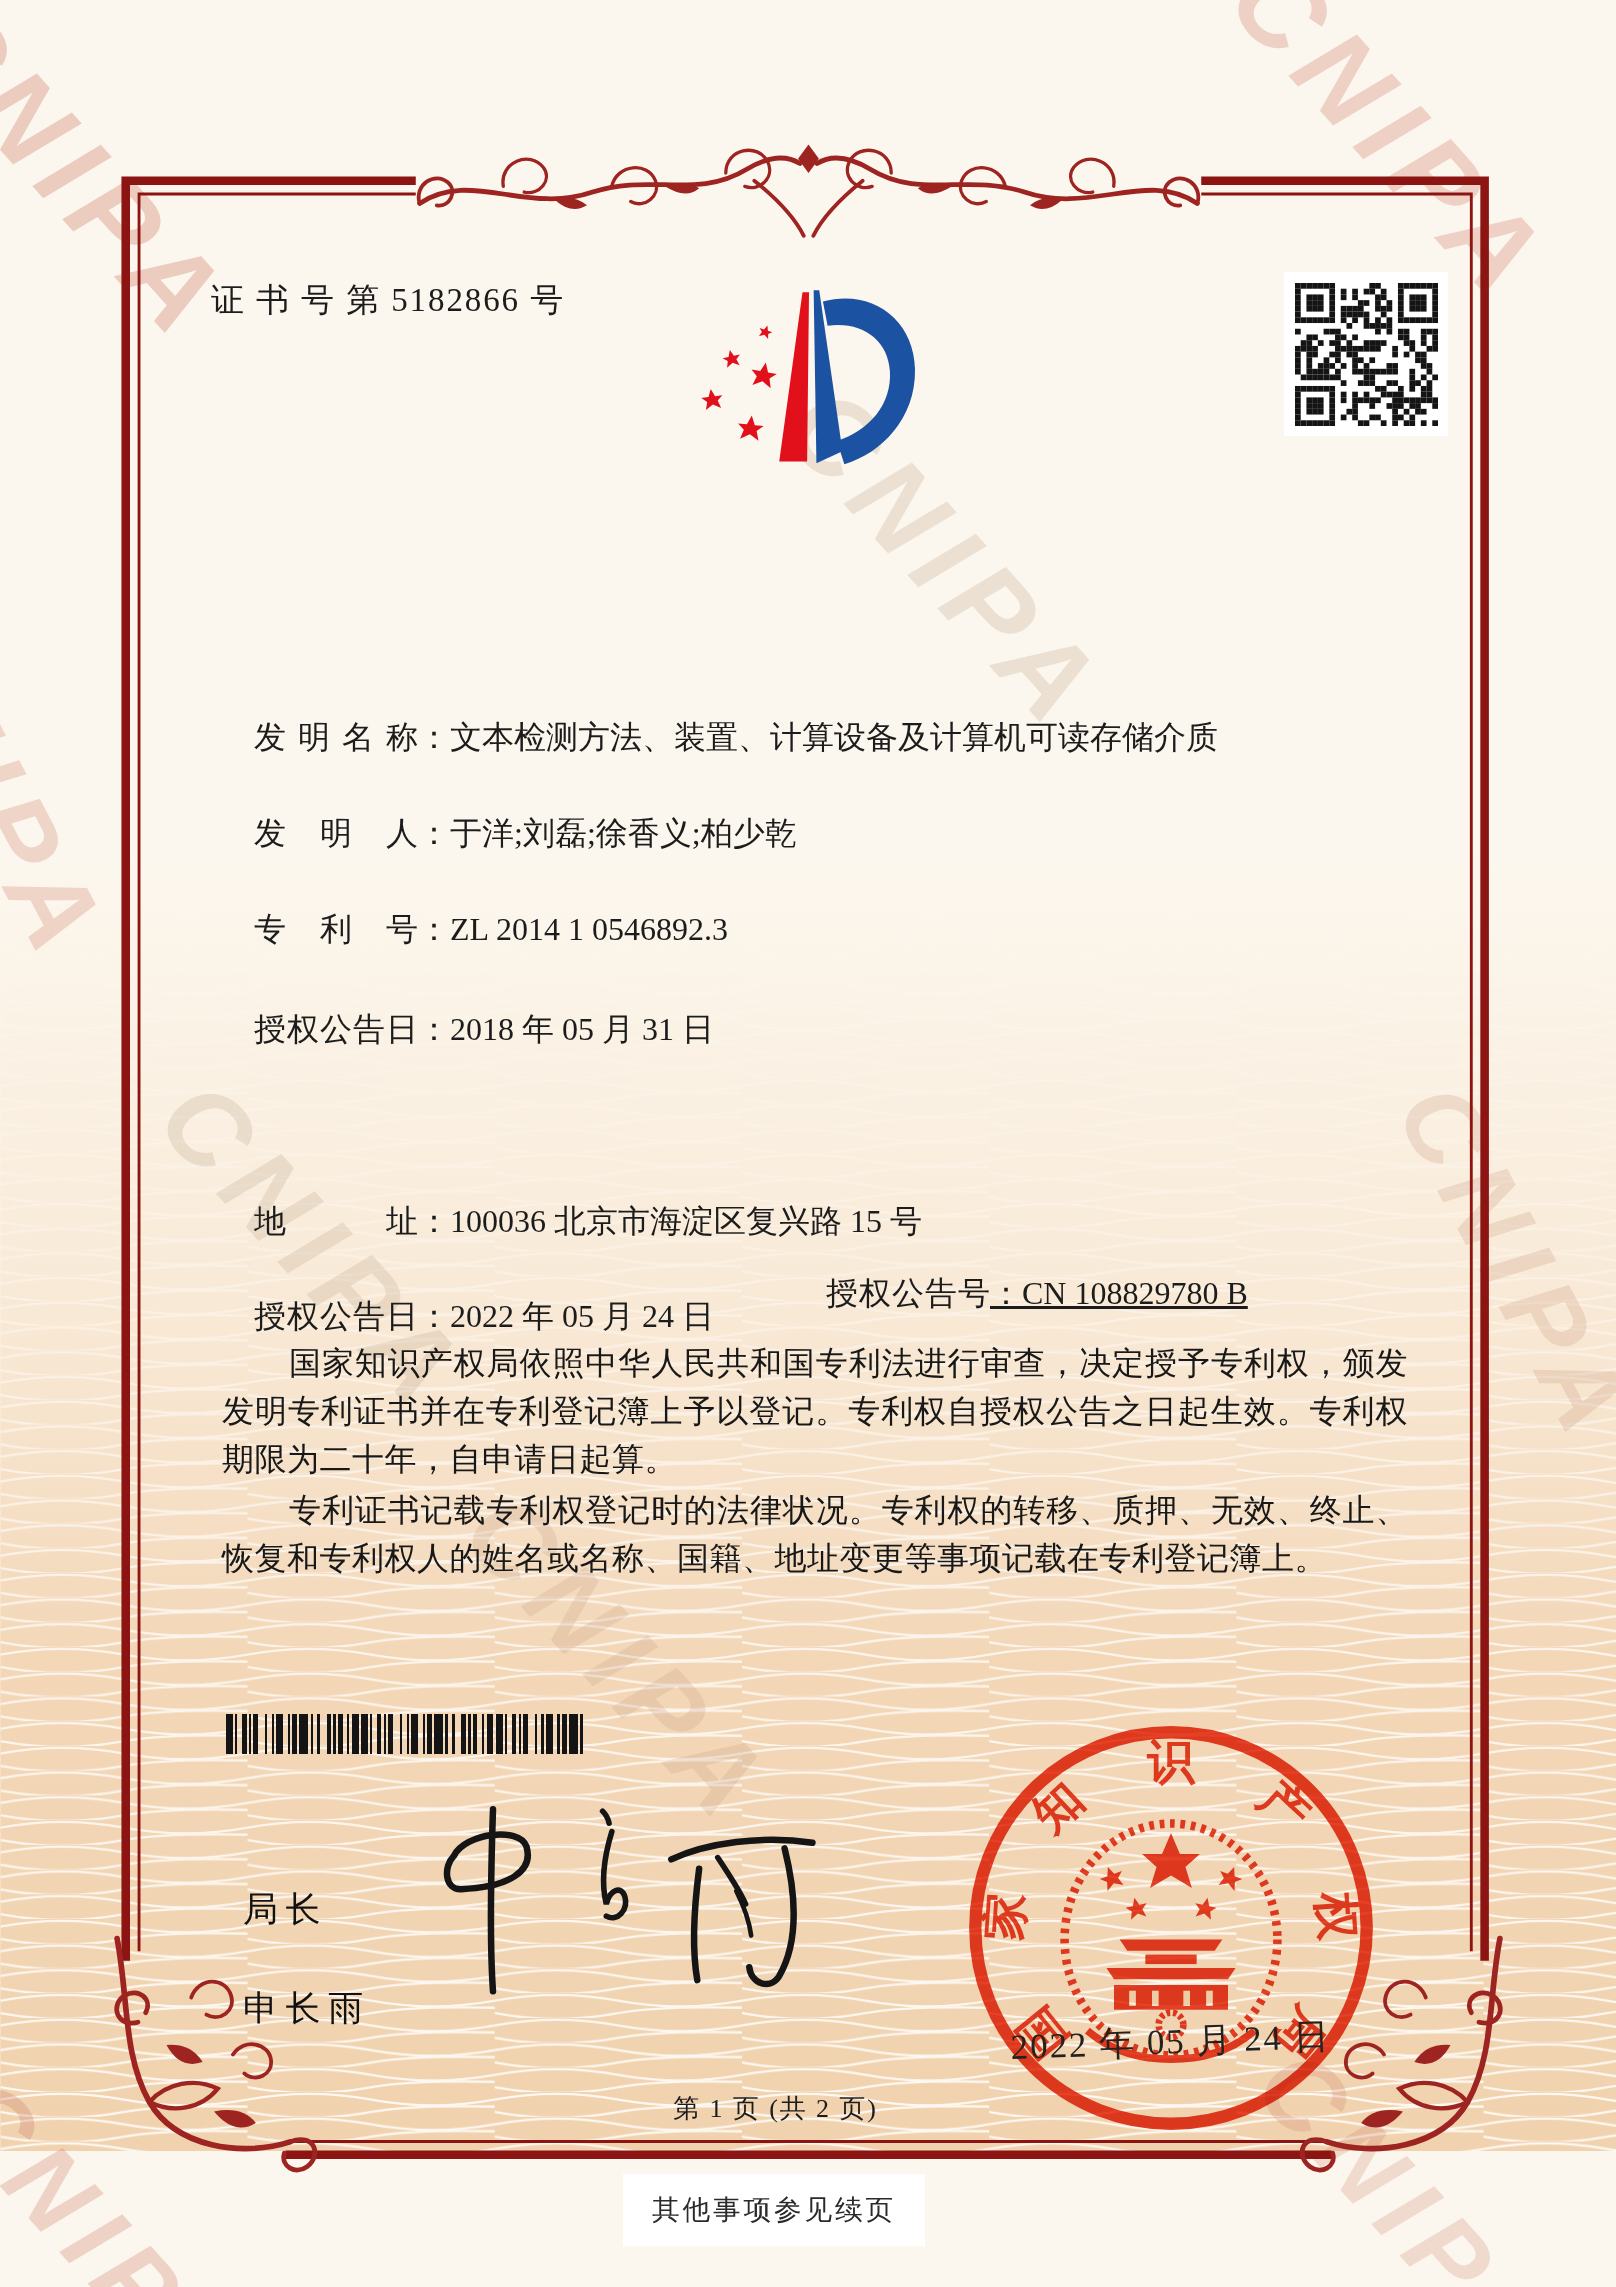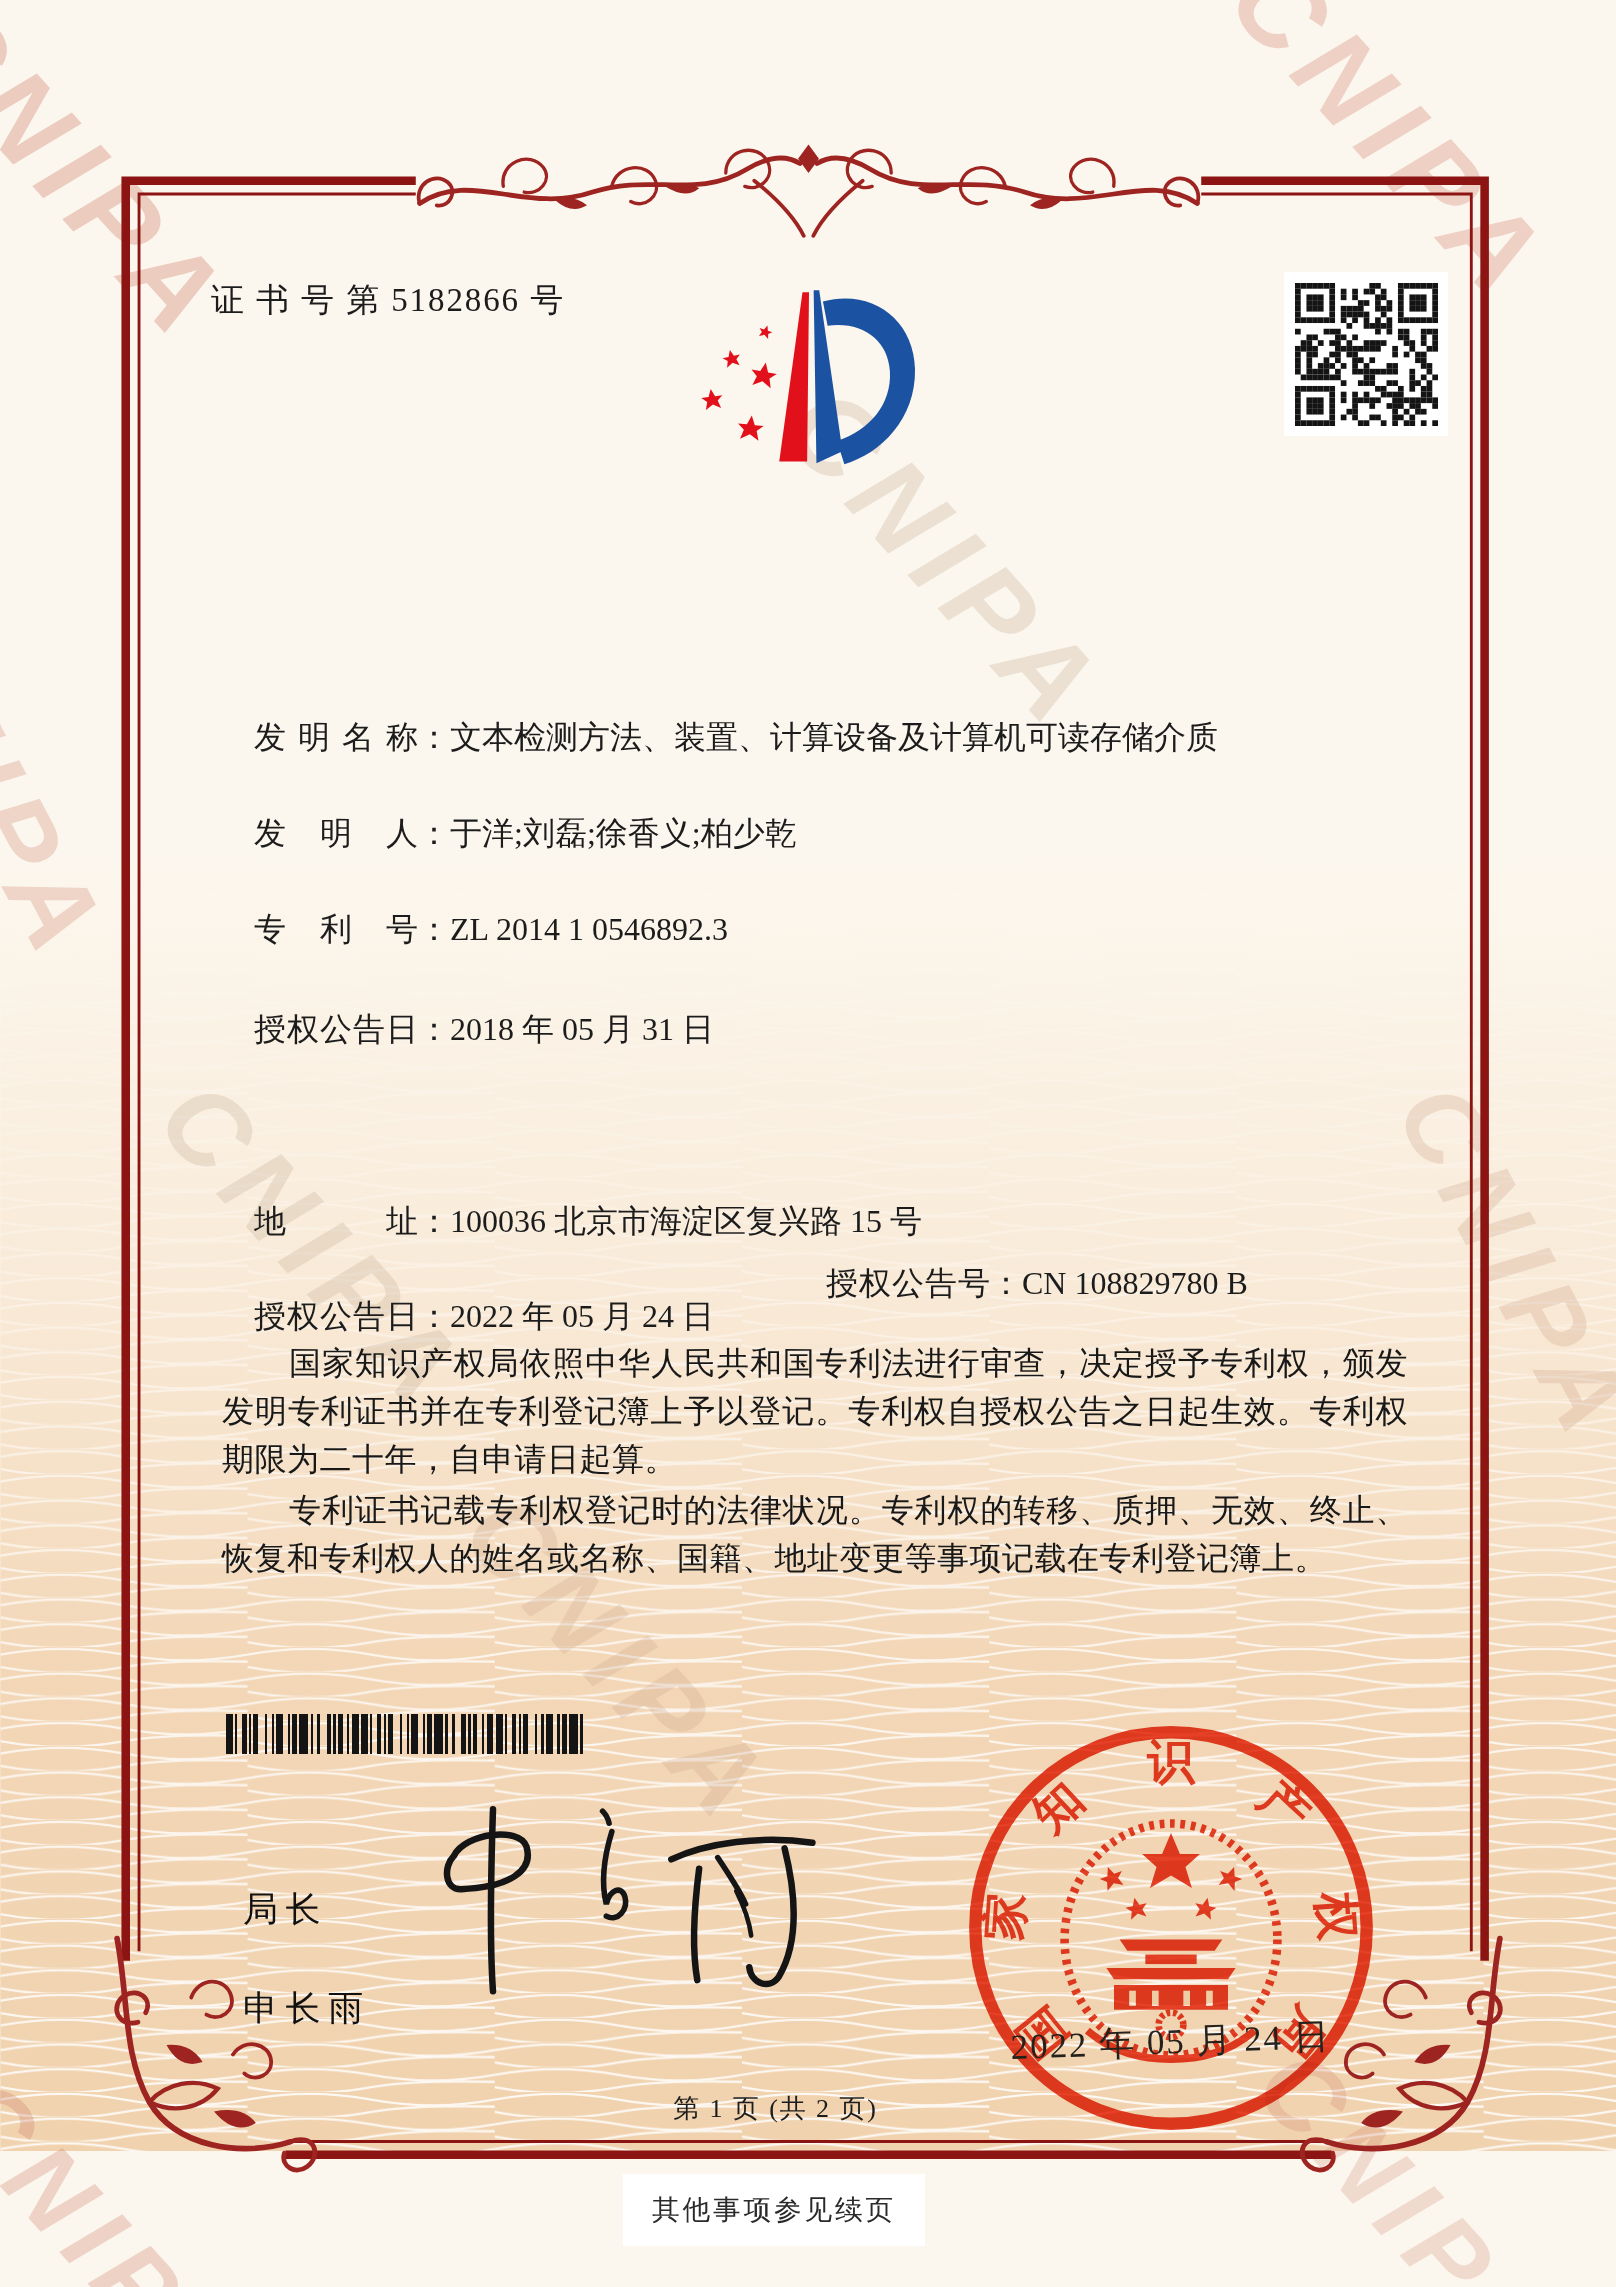--- a/index.html
+++ b/index.html
@@ -25,21 +25,21 @@
   .content{z-index:4;}
   #cert-no{left:211px;top:278px;font-size:33px;letter-spacing:1.9px;white-space:pre;}
   #title{
     left:222px;top:495px;width:1174px;text-align:center;
     font-size:76px;font-weight:700;letter-spacing:49px;text-indent:49px;
     color:#141414;
   }
   .row{position:absolute;left:222px;height:46px;font-size:32px;white-space:pre;z-index:4;}
   .flabel{display:inline-block;width:164px;text-align:justify;text-align-last:justify;vertical-align:baseline;}
   .fvalue{white-space:pre;}
-  .grant2{position:absolute;left:604px;top:4px;}
+  .grant2{position:absolute;left:604px;top:14px;text-decoration:underline;}
   .para{
     position:absolute;left:222px;width:1186px;font-size:32px;line-height:48px;
     text-align:justify;text-indent:67px;letter-spacing:0.5px;z-index:4;color:#181818;
   }
   #barcode{left:226px;top:1714px;width:363px;height:40px;font-size:0;z-index:4;}
   #barcode span{display:inline-block;height:40px;background:#141414;}
   #barcode .sp{background:transparent;}
   #signer-title{left:243px;top:1886px;font-size:35px;letter-spacing:7.6px;color:#111;z-index:4;}
   #signer-name{left:243px;top:1953px;font-size:35px;letter-spacing:7.6px;color:#111;z-index:4;margin-top:32px;}
   #signature{left:409px;top:1800px;z-index:4;}

